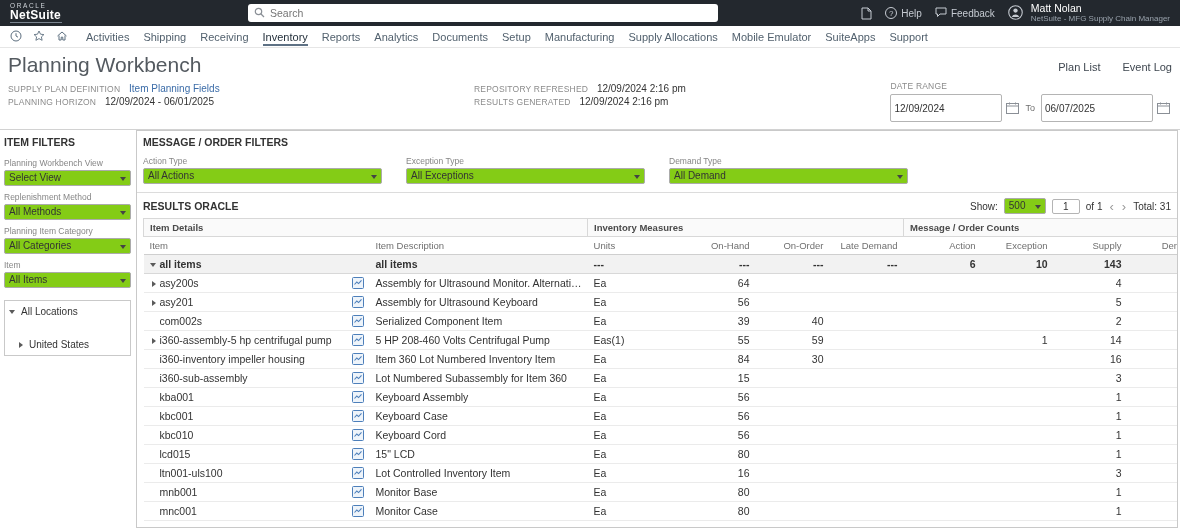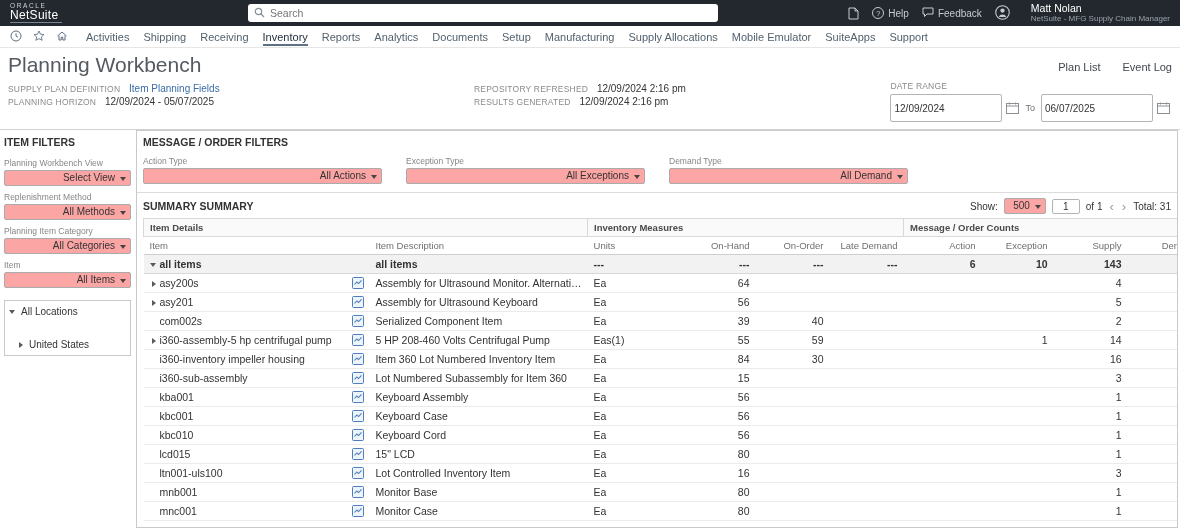--- a/index.html
+++ b/index.html
@@ -5,30 +5,30 @@
 <style>
   * { margin:0; padding:0; box-sizing:border-box; }
   html,body { width:1180px; height:528px; overflow:hidden; background:#fff;
     font-family:"Liberation Sans","DejaVu Sans",sans-serif; }
   body { display:flex; flex-direction:column; }
 
   
   .topbar { height:26px; background:#23282e; display:flex; align-items:center; padding:0 10px; flex:0 0 auto; }
   .brand { width:238px; display:flex; flex-direction:column; line-height:1; }
   .brand-oracle { font-size:6.5px; letter-spacing:1.6px; color:#cfd4da; }
-  .brand-netsuite { font-size:12px; font-weight:normal; color:#fff; letter-spacing:.3px;
+  .brand-netsuite { font-size:12px; font-weight:bold; color:#fff; letter-spacing:.3px;
     border-bottom:1px solid #7b8590; padding-bottom:1px; width:52px; }
   .search { width:470px; height:18px; background:#fff; border-radius:3px; display:flex; align-items:center; padding:0 6px; gap:5px; }
   .search input { border:none; outline:none; flex:1; font-size:10.5px; color:#333; font-family:inherit; background:transparent; }
   .top-right { margin-left:auto; display:flex; align-items:center; gap:13px; color:#c6cbd2; font-size:10px; }
   .tr-item { display:flex; align-items:center; gap:4px; cursor:default; }
   .help-circle { width:12px; height:12px; border:1px solid #c6cbd2; border-radius:50%;
     display:flex; align-items:center; justify-content:center; font-size:8px; }
   .help-circle::after { content:'?'; }
-  .user-block { display:flex; align-items:center; gap:21px; }
+  .user-block { display:flex; align-items:center; gap:8px; }
   .user-text { display:flex; flex-direction:column; line-height:1.15; }
   .user-name { font-size:10.5px; color:#fff; }
   .user-role { font-size:8px; color:#98a1ab; }
 
   
   .menubar { height:22px; background:#fff; border-bottom:1px solid #e6e6e6; display:flex; align-items:center;
     padding:0 10px; gap:14px; font-size:11px; color:#52616e; flex:0 0 auto; }
   .nav-icons { display:flex; align-items:center; gap:11px; margin-right:4px; }
   .nav-item { cursor:pointer; padding:4px 0 3px; white-space:nowrap; }
   .nav-item.active { color:#25313c; box-shadow: inset 0 -2px 0 #5e7184; }
@@ -52,22 +52,22 @@
   .cal-btn { border:none; background:none; padding:0; cursor:pointer; display:flex; }
   .to-label { font-size:9px; color:#6f6f6f; margin:0 2px; }
 
   
   .workspace { flex:1; display:flex; align-items:stretch; padding:0 2px 0 4px; border-top:1px solid #d2d2d2; overflow:hidden; }
 
   
   .sidebar { width:130px; flex:0 0 auto; padding:4px 3px 0 0; }
   .sb-title { font-size:10.5px; font-weight:bold; color:#333; padding:2px 0 4px; }
   .f-label { font-size:8.5px; color:#868686; margin:6px 0 2px; }
-  .select { position:relative; background:#fca5a5; border:1px solid #ababab; border-radius:2px; height:16px; line-height:14px;
-    font-size:10px; color:#333; padding:0 15px 0 4px; white-space:nowrap; overflow:hidden; cursor:pointer;text-align:right; }
+  .select { position:relative; background:#84cc16; border:1px solid #ababab; border-radius:2px; height:16px; line-height:14px;
+    font-size:10px; color:#333; padding:0 15px 0 4px; white-space:nowrap; overflow:hidden; cursor:pointer; }
   .select::after { content:''; position:absolute; right:4px; top:6px;
     border-top:4px solid #444; border-left:3.5px solid transparent; border-right:3.5px solid transparent; }
   .loc-box { margin-top:12px; border:1px solid #c9c9c9; padding:3px 2px; }
   .loc-row { display:flex; align-items:center; gap:4px; font-size:10px; color:#333; padding:2px 2px; cursor:pointer; }
   .loc-row.child { padding-left:10px;margin-top:18px; }
 
   
   .tri { display:inline-block; width:8px; height:8px; position:relative; flex:0 0 auto; }
   .tri-r::before { content:''; position:absolute; left:2px; top:1px;
     border-left:4px solid #5a5a5a; border-top:3.5px solid transparent; border-bottom:3.5px solid transparent; }
@@ -214,21 +214,21 @@
 </div>
 
 <div class="info-row">
   <div class="info-col1">
     <div class="info-line">
       <span class="lbl">SUPPLY PLAN DEFINITION</span>
       <a class="link">Item Planning Fields</a>
     </div>
     <div class="info-line">
       <span class="lbl">PLANNING HORIZON</span>
-      <span>12/09/2024 - 05/07/2025</span>
+      <span>12/09/2024 - 06/01/2025</span>
     </div>
   </div>
   <div class="info-col2">
     <div class="info-line">
       <span class="lbl">REPOSITORY REFRESHED</span>
       <span>12/09/2024 2:16 pm</span>
     </div>
     <div class="info-line">
       <span class="lbl">RESULTS GENERATED</span>
       <span>12/09/2024 2:16 pm</span>
@@ -313,21 +313,21 @@
 
 
     <div class="mof-field">
       <div class="f-label">Demand Type</div>
       <div class="select"><span class="f-value">All Demand</span></div>
     </div>
   </div>
     <hr class="divider">
 
     <div class="results-bar">
-      <div class="results-title">SUMMARY SUMMARY</div>
+      <div class="results-title">RESULTS ORACLE</div>
       <div class="paging">
         <span>Show:</span>
         <span class="select show-select"><span>500</span></span>
         <input class="page-input" value="1" style="">
         <span>of 1</span>
         <span class="chev">‹</span>
         <span class="chev">›</span>
         <span>Total: 31</span>
       </div>
     </div>

